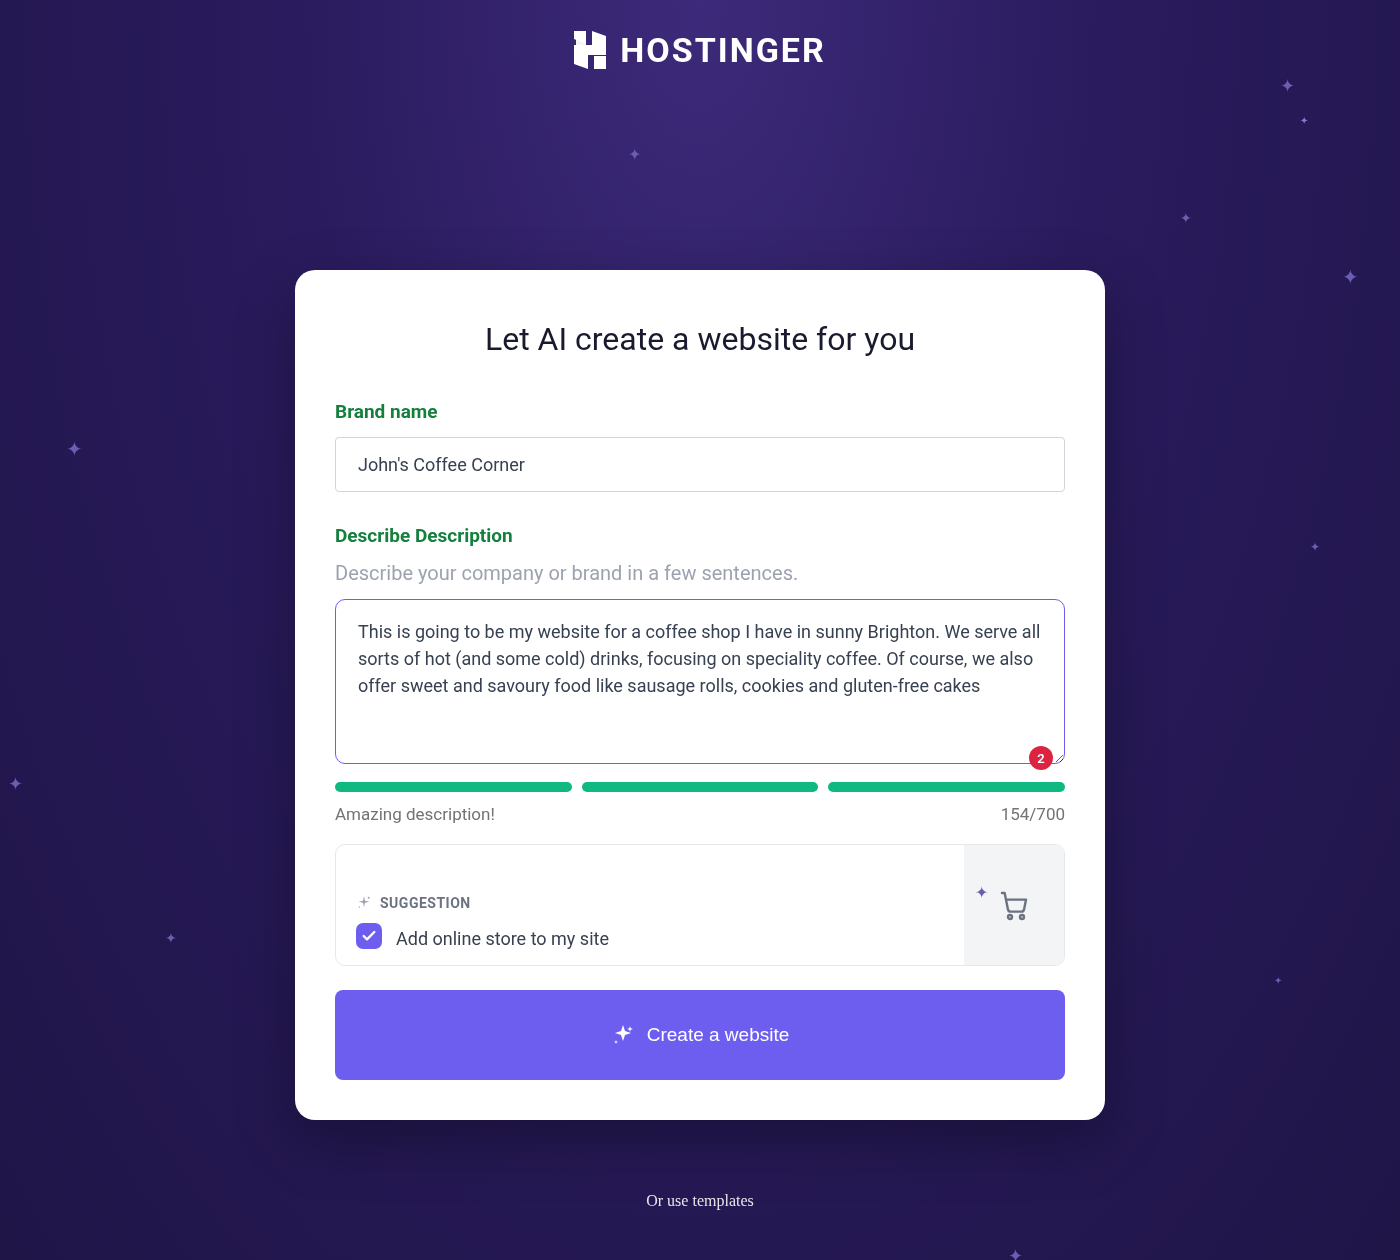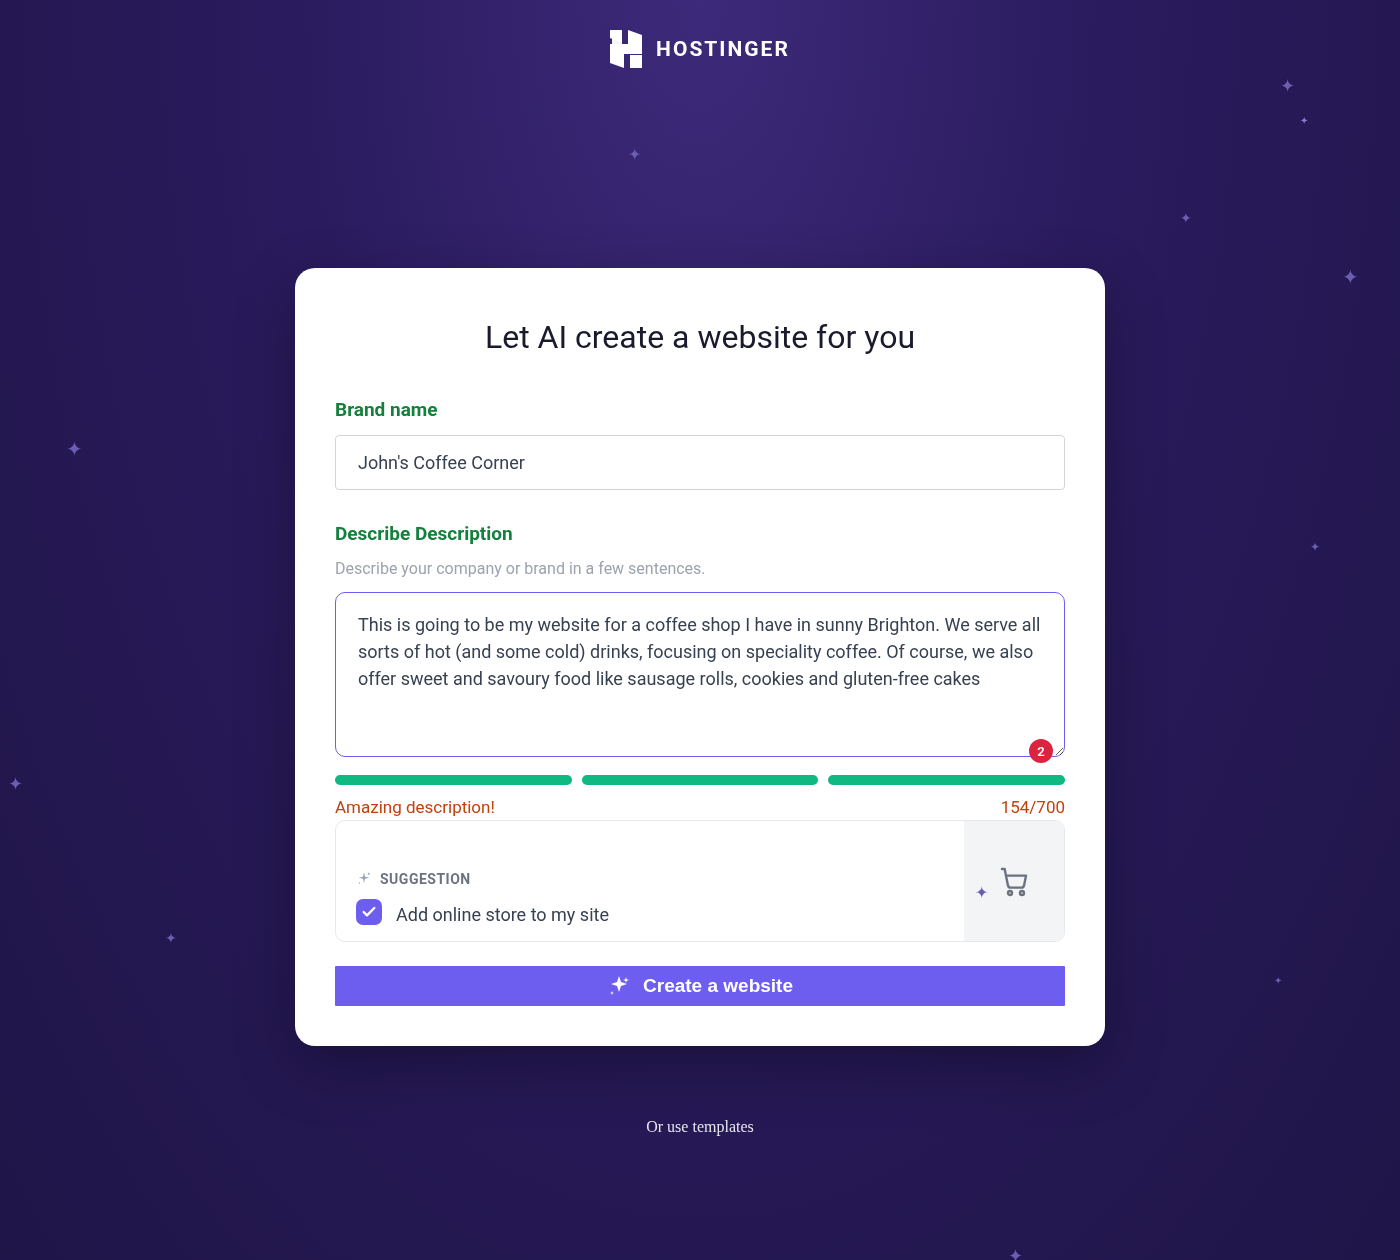--- a/index.html
+++ b/index.html
@@ -52,21 +52,21 @@
       position: relative;
     }
     
     .logo-icon svg {
       width: 100%;
       height: 100%;
     }
     
     .logo-text {
       color: white;
-      font-size: 21px;
+      font-size: 34px;
       font-weight: 700;
       letter-spacing: 2px;
     }
     
     .card {
       background: white;
       border-radius: 20px;
       width: 810px;
       margin: 170px auto 0;
       padding: 50px 40px 40px;
@@ -94,21 +94,21 @@
       font-size: 18px;
       border: 1px solid #d1d5db;
       border-radius: 4px;
       color: #374151;
       outline: none;
       font-family: inherit;
       margin-bottom: 32px;
     }
     
     .helper-text {
-      font-size: 16px;
+      font-size: 20px;
       color: #9ca3af;
       margin-bottom: 14px;
     }
     
     .textarea-wrapper {
       position: relative;
       margin-bottom: 14px;
     }
     
     .textarea-input {
@@ -151,22 +151,22 @@
       flex: 1;
       height: 10px;
       background: #10b981;
       border-radius: 5px;
     }
     
     .desc-meta {
       display: flex;
       justify-content: space-between;
       font-size: 17px;
-      color: #c2410c;
-      margin-bottom: 3px;
+      color: #737373;
+      margin-bottom: 20px;
     }
     
     .suggestion-box {
       display: flex;
       border: 1px solid #e5e7eb;
       border-radius: 10px;
       overflow: hidden;
       margin-bottom: 24px;
     }
     
@@ -214,27 +214,27 @@
       width: 100px;
       background: #f3f4f6;
       display: flex;
       align-items: center;
       justify-content: center;
       color: #6b7280;
     }
     
     .create-button {
       width: 100%;
-      padding: 8px;
+      padding: 33px;
       background: #6d5ef0;
       color: white;
       border: none;
-      border-radius: 1px;
+      border-radius: 8px;
       font-size: 19px;
-      font-weight: 700;
+      font-weight: 400;
       cursor: pointer;
       display: flex;
       align-items: center;
       justify-content: center;
       gap: 12px;
     }
     
     .footer-link {
       text-align: center;
       color: #e5e7eb;

